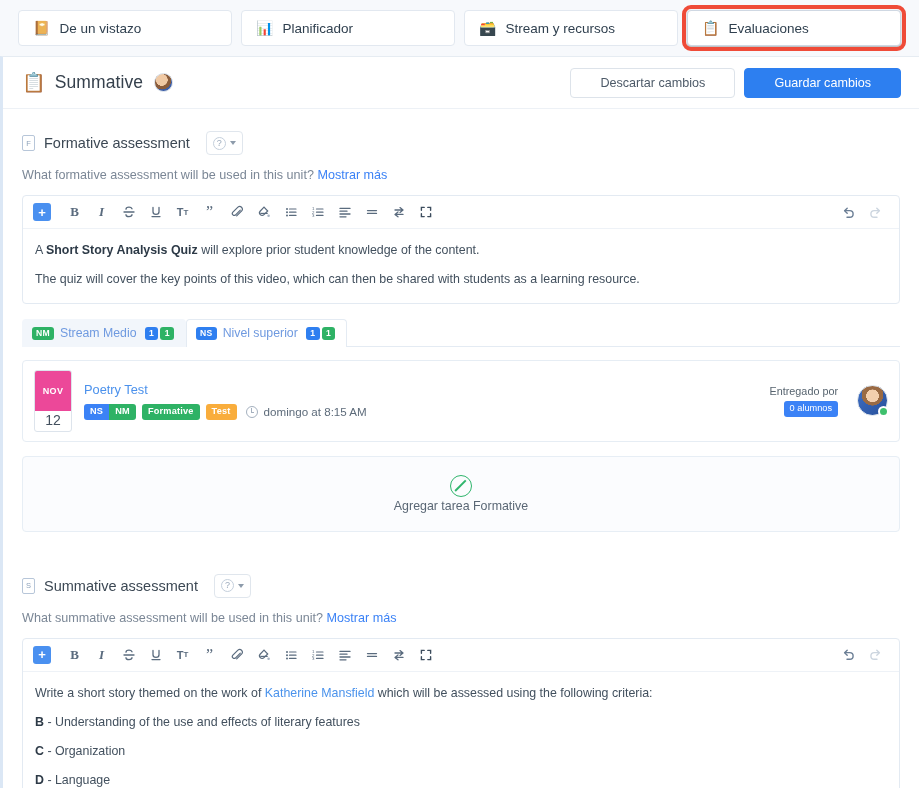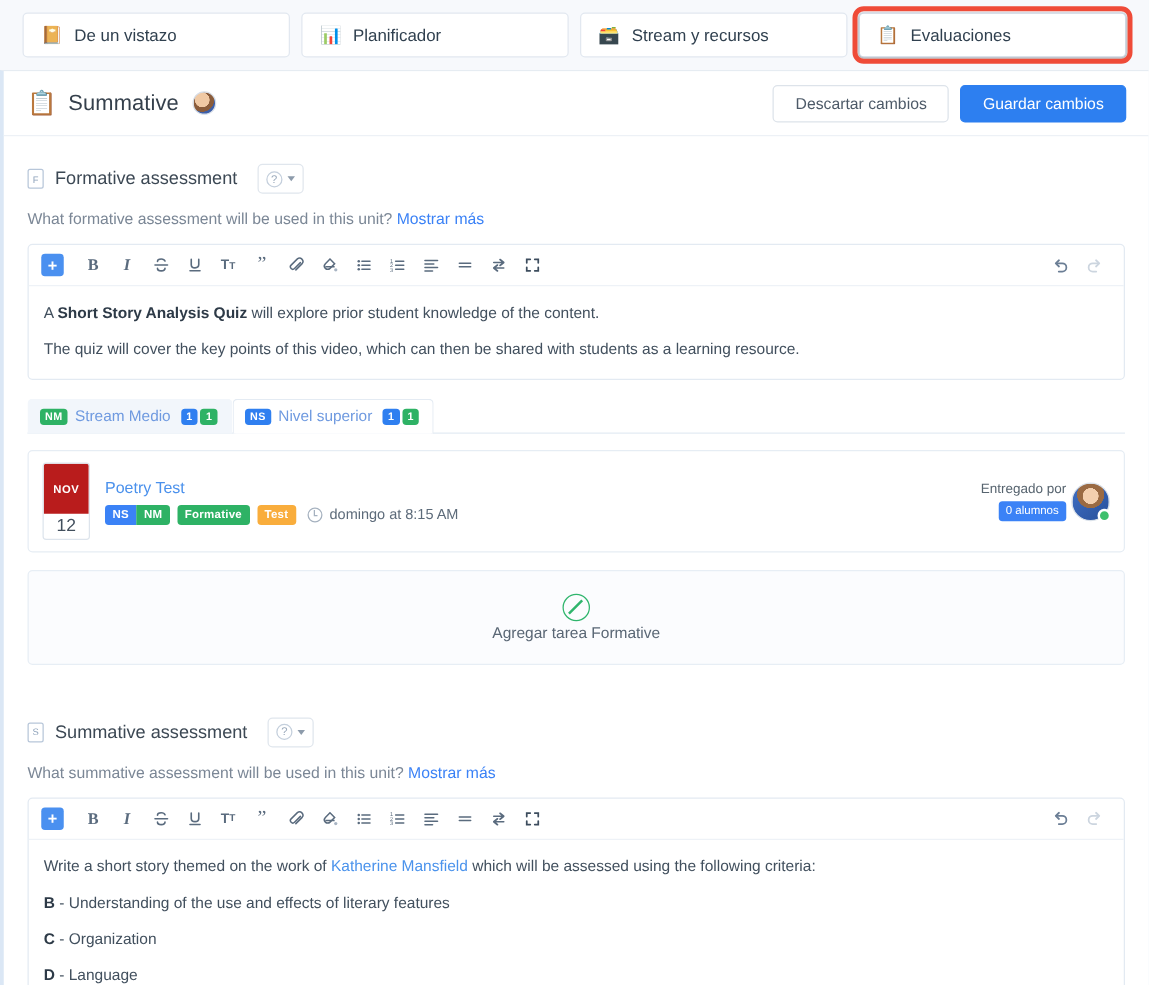--- a/index.html
+++ b/index.html
@@ -64,21 +64,21 @@
   }
   .title-avatar {
     width: 19px; height: 19px; border-radius: 50%;
     background: radial-gradient(circle at 40% 35%, #f0c9a4 0 38%, #8a5c3b 40% 62%, #3d5fa8 64% 100%);
     display: inline-block; margin-left: 2px;
     border: 1px solid #d7dee7;
   }
   .header-actions { margin-left: auto; display: flex; gap: 9px; align-items: center; }
   .btn {
     height: 30px; border-radius: 4px; font-size: 12.6px;
-    display: inline-flex; align-items: center; padding: 0 17px;
+    display: inline-flex; align-items: center; padding: 0 29px;
     cursor: pointer; border: 1px solid transparent; white-space: nowrap;
   }
   .btn-secondary { background: #fff; border-color: #dde3ea; color: #4d5a68; }
   .btn-primary { background: #2d7ff0; color: #fff; border-color: #2d7ff0; }
 
   
   .body { padding: 0 19px; }
 
   .section-head {
     display: flex; align-items: center; gap: 9px;
@@ -176,21 +176,21 @@
   .task-card {
     margin-top: 13px;
     border: 1px solid #e6edf4; border-radius: 4px;
     padding: 9px 11px; display: flex; align-items: center; background: #fff;
   }
   .date-chip {
     width: 38px; border: 1px solid #dde4ec; border-radius: 3px;
     overflow: hidden; text-align: center; flex: 0 0 auto; background: #fff;
   }
   .date-chip .m {
-    background: #b91c1c; color: #fff; font-size: 9px; font-weight: 700;
+    background: #ec4899; color: #fff; font-size: 9px; font-weight: 700;
     padding: 15px 0; letter-spacing: .4px;
   }
   .date-chip .d { font-size: 14px; color: #424f5d; padding: 1px 0 3px; }
   .task-main { margin-left: 12px; }
   .task-title { font-size: 12.8px; color: #4b91ec; cursor: pointer; }
   .task-meta { margin-top: 7px; display: flex; align-items: center; gap: 6px; }
   .badge {
     font-size: 9.2px; font-weight: 700; color: #fff;
     border-radius: 3px; padding: 3px 6px; line-height: 1; letter-spacing: .2px;
   }
@@ -201,21 +201,21 @@
   .clock {
     width: 12px; height: 12px; border-radius: 50%;
     border: 1.3px solid #a5b1bf; position: relative; margin-left: 3px;
   }
   .clock::before, .clock::after {
     content: ""; position: absolute; background: #a5b1bf;
   }
   .clock::before { width: 1.2px; height: 4px; left: 4.1px; top: 1.5px; }
   .clock::after { width: 3px; height: 1.2px; left: 4.5px; top: 4.7px; }
   .task-time { font-size: 11.6px; color: #5d6b7a; }
-  .task-right { margin-left: auto; display: flex; align-items: flex-end; gap: 4px; }
+  .task-right { margin-left: auto; display: flex; align-items: center; gap: 19px; }
   .delivered-wrap { text-align: right; }
   .delivered-label { font-size: 10.8px; color: #57646f; }
   .students-badge {
     display: inline-block; margin-top: 4px;
     background: #3b82f6; color: #fff; font-size: 9.2px;
     border-radius: 3px; padding: 3px 6px; line-height: 1;
   }
   .avatar-wrap { position: relative; width: 31px; height: 31px; }
   .avatar {
     width: 31px; height: 31px; border-radius: 50%;

